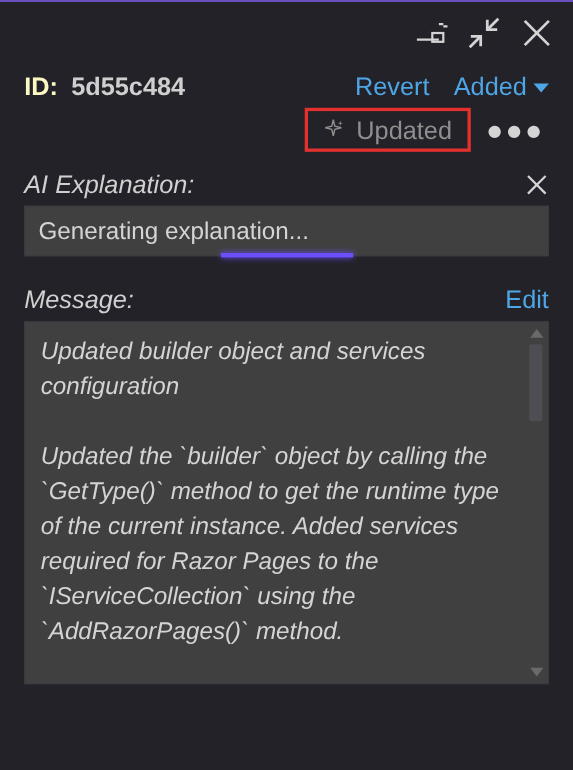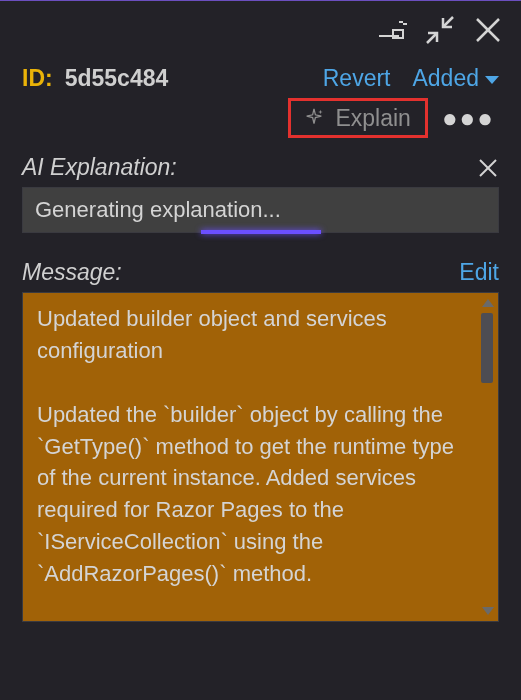--- a/index.html
+++ b/index.html
@@ -35,21 +35,21 @@
   .close-x svg{width:30px;height:30px;}
   .content{
     padding:0 22px;
   }
   .id-row{
     display:flex;
     align-items:center;
     gap:12px;
     font-size:23px;
   }
-  .id-label{font-weight:600;color:#eab308;}
+  .id-label{font-weight:600;color:#fef9c3;}
   .id-value{color:#cfcfcf;font-weight:700;}
   .id-spacer{flex:1;}
   .link{
     color:#4ea6e6;
     font-size:23px;
     font-weight:400;
   }
   .revert{margin-right:10px;}
   .reset-wrap{display:flex;align-items:center;gap:6px;}
   .chevron-down{
@@ -119,29 +119,30 @@
     left:50%;
     bottom:-2px;
     transform:translateX(-50%);
     width:120px;
     height:4px;
     background:#6b4fff;
     box-shadow:0 0 6px #6b4fff;
   }
   .msg-box{
     border:1px solid #3a3a40;
-    background:#a16207;
+    background:#404040;
     margin-top:6px;
     height:330px;
     position:relative;
     padding:10px 30px 10px 14px;
     box-sizing:border-box;
     color:#d4d4d4;
     font-size:22px;
     line-height:1.45;
+    font-style:italic;
   }
   .msg-scroll{
     overflow:hidden;
   }
   .scrollbar-track{
     position:absolute;
     right:3px;
     top:6px;
     bottom:6px;
     width:16px;
@@ -217,21 +218,21 @@
   </div>
 
   <div class="explain-row">
     <div class="explain-box">
       <span class="sparkle">
         <svg width="22" height="22" viewBox="0 0 24 24">
           <path d="M12 2 L13.5 8.5 L20 10 L13.5 11.5 L12 18 L10.5 11.5 L4 10 L10.5 8.5 Z" fill="none" stroke="#8f8f8f" stroke-width="1.4"></path>
           <path d="M19 3 L19.6 5 L21.5 5.5 L19.6 6 L19 8 L18.4 6 L16.5 5.5 L18.4 5 Z" fill="#8f8f8f"></path>
         </svg>
       </span>
-      <span class="explain-text">Explain</span>
+      <span class="explain-text">Updated</span>
     </div>
     <span class="more-dots">●●●</span>
   </div>
 
   <div class="section-title-row">
     <span class="section-title">AI Explanation:</span>
     <span class="title-spacer"></span>
     <span class="small-close">
       <svg viewBox="0 0 22 22">
         <line x1="3" y1="3" x2="19" y2="19" stroke="#d4d4d4" stroke-width="2"></line>

